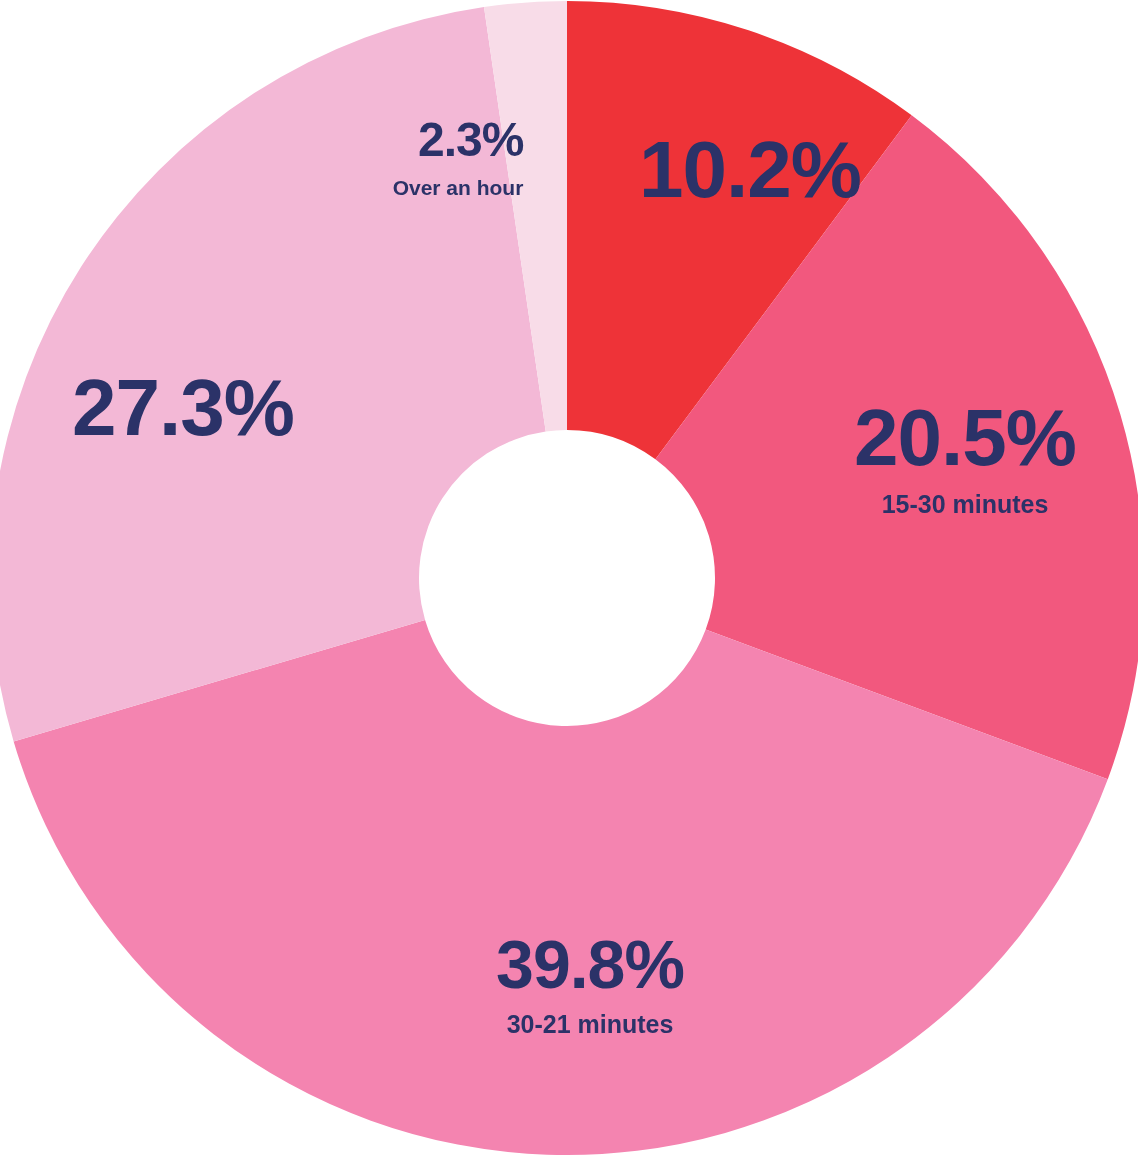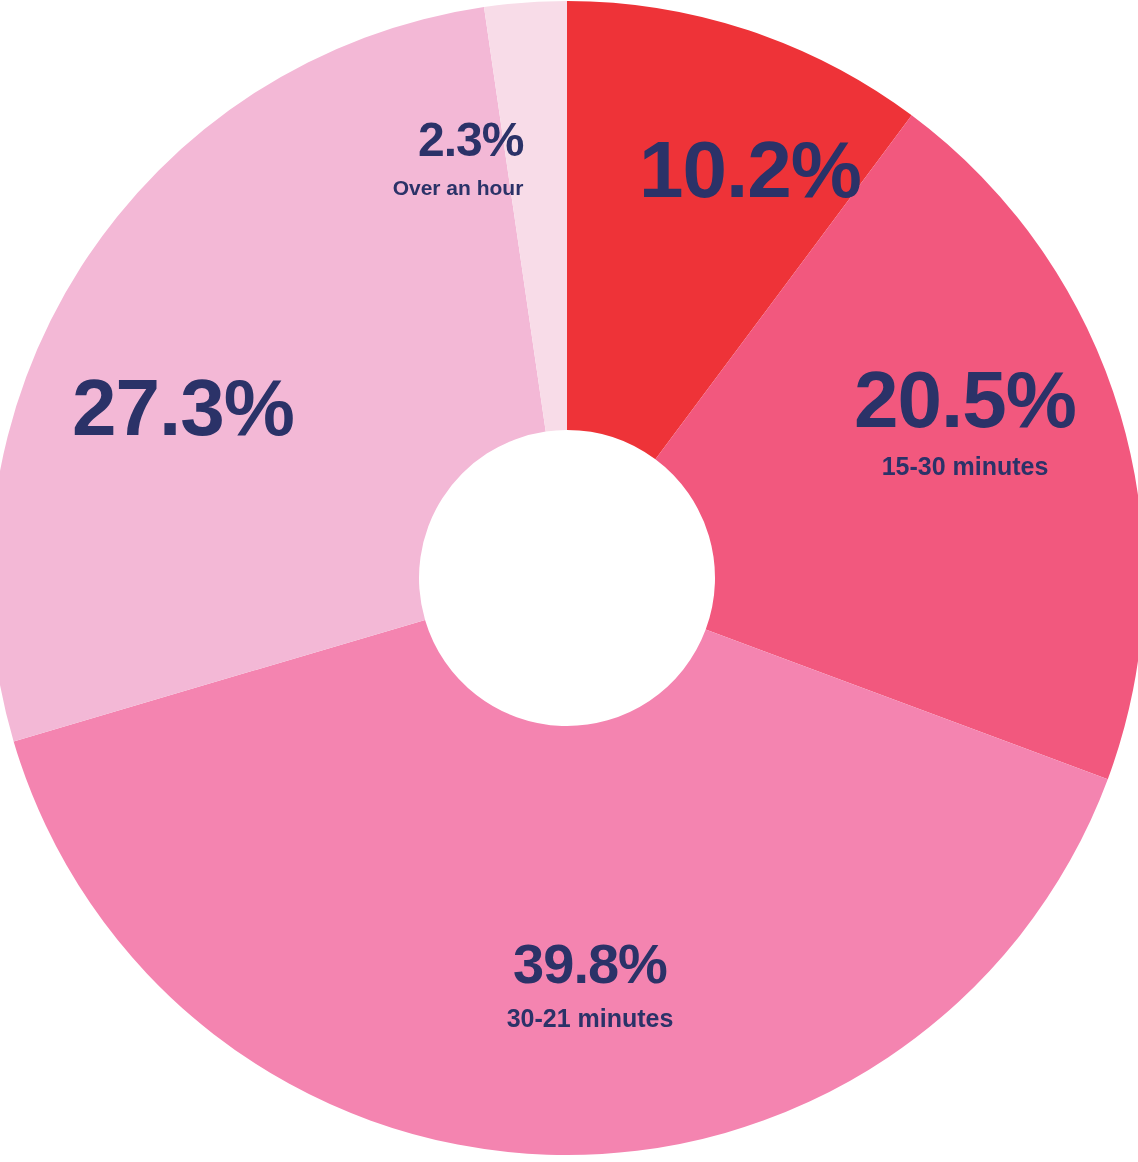--- a/index.html
+++ b/index.html
@@ -47,24 +47,24 @@
     font-size: 25px;
     font-weight: bold;
     margin-top: 11px;
     white-space: pre-line;
     line-height: 1.22;
     display: block;
   }
   
   #label-0 { left: 750px; top: 162px; margin-top: 8px; }
   #label-0 .slice-value { font-size: 80px; }
-  #label-1 { left: 965px; top: 421px; }
+  #label-1 { left: 965px; top: 459px; }
   #label-1 .slice-value { font-size: 80px; }
   #label-2 { left: 590px; top: 985px; }
-  #label-2 .slice-value { font-size: 56px; }
+  #label-2 .slice-value { font-size: 68px; }
   #label-3 { left: 183px; top: 408px; }
   #label-3 .slice-value { font-size: 80px; }
   #label-4 { left: 458px; top: 158px; }
   #label-4 .slice-value { font-size: 48px; text-align: right; }
   #label-4 .slice-name { font-size: 21px; }
 </style>
 </head>
 <body>
 
 <div id="chart-root">

